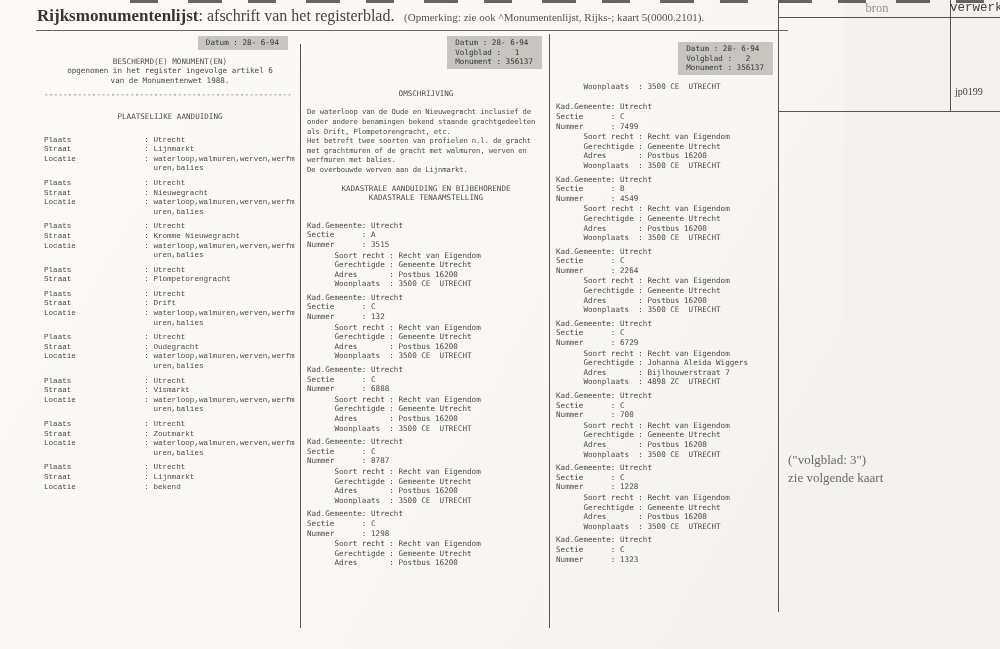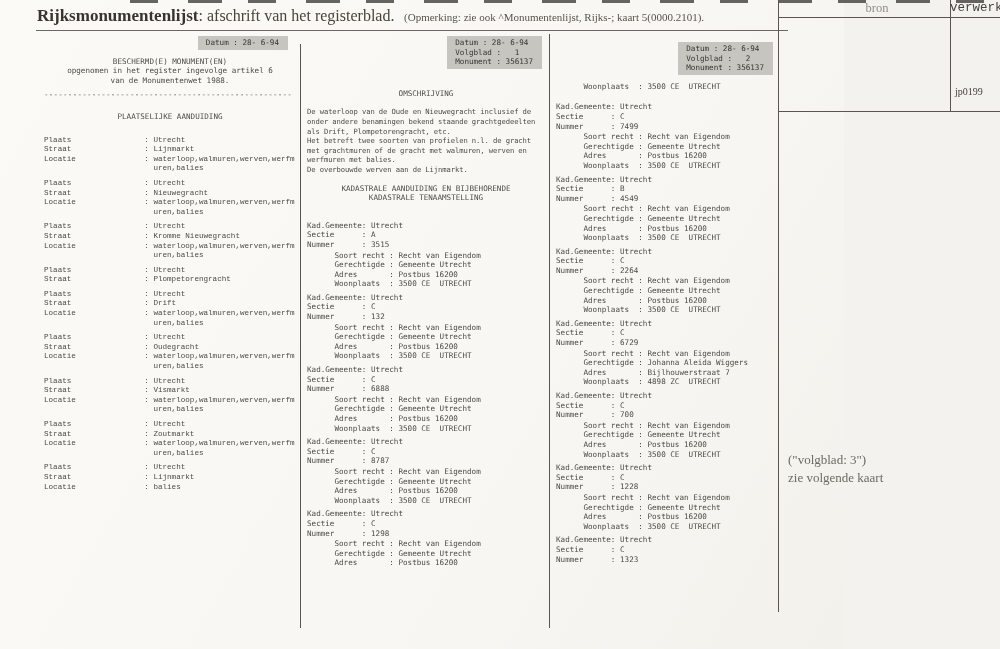--- a/index.html
+++ b/index.html
@@ -141,21 +141,21 @@
         <div class="entry">
           <div class="row"><span class="lbl w-plaats">Plaats</span><span class="colon"></span><span class="val">Utrecht</span></div>
           <div class="row"><span class="lbl w-plaats">Straat</span><span class="colon"></span><span class="val">Zoutmarkt</span></div>
           <div class="row"><span class="lbl w-plaats">Locatie</span><span class="colon"></span><span class="val">waterloop,walmuren,werven,werfm
 uren,balies</span></div>
         </div>
 
         <div class="entry">
           <div class="row"><span class="lbl w-plaats">Plaats</span><span class="colon"></span><span class="val">Utrecht</span></div>
           <div class="row"><span class="lbl w-plaats">Straat</span><span class="colon"></span><span class="val">Lijnmarkt</span></div>
-          <div class="row"><span class="lbl w-plaats">Locatie</span><span class="colon"></span><span class="val">balies</span></div>
+          <div class="row"><span class="lbl w-plaats">Locatie</span><span class="colon"></span><span class="val">bekend</span></div>
         </div>
       </div>
   </div>
 
   <div class="col" style="left:307px;top:36px;width:238px;">
     <div class="graybox gb-right" style="margin-right:3px;">
       <div class="row">Datum : 28- 6-94</div>
       <div class="row">Volgblad :   1</div>
       <div class="row">Monument : 356137</div>
     </div>

